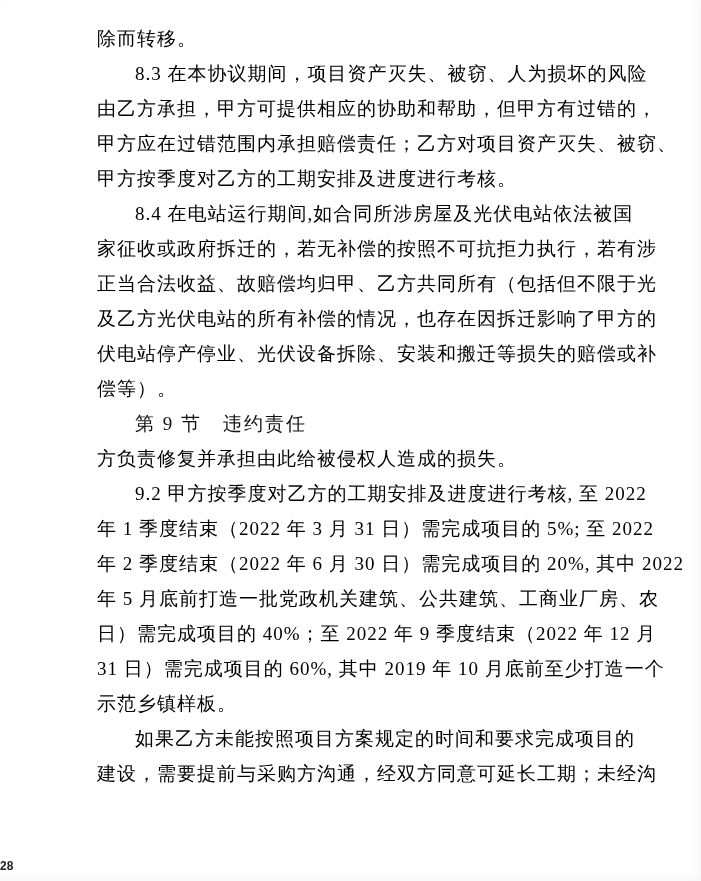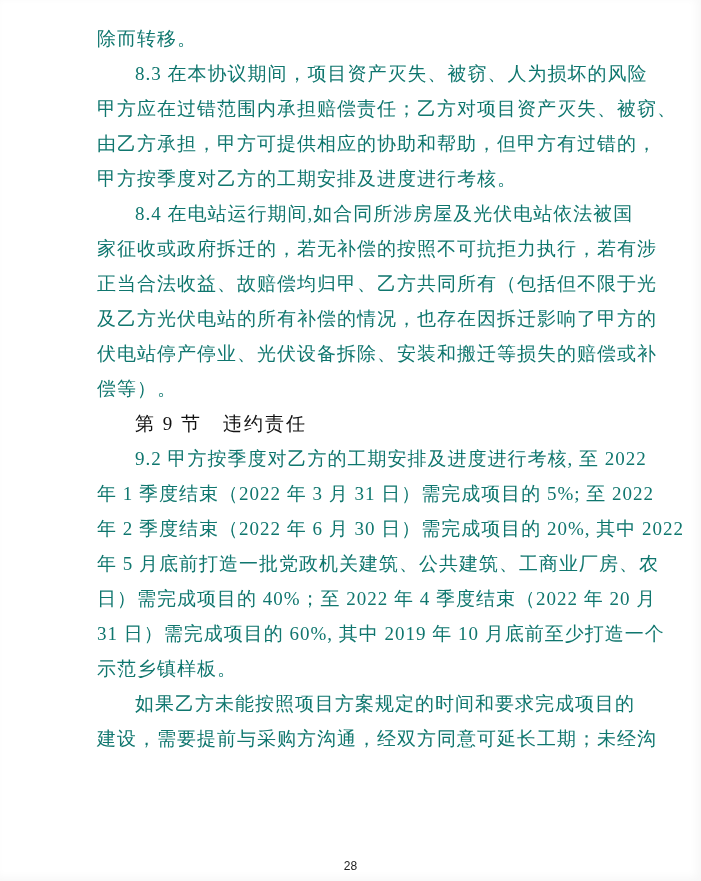--- a/index.html
+++ b/index.html
@@ -20,21 +20,21 @@
     position: absolute;
     top: 21px;
     left: 97px;
     width: 509px;
   }
   .line {
     height: 35px;
     line-height: 35px;
     font-size: 19px;
     letter-spacing: 1px;
-    color: #0f766e;
+    color: #000000;
     text-align: justify;
     text-align-last: justify;
     white-space: nowrap;
     overflow: visible;
   }
   .line.end {
     text-align: left;
     text-align-last: left;
   }
   .line.indent {
@@ -45,48 +45,48 @@
     color: #111111;
     text-align: left;
     text-align-last: left;
     letter-spacing: 2px;
   }
   .pagenum {
     position: absolute;
     left: 0;
     right: 0;
     bottom: 8px;
-    text-align: center;
     font-family: "Liberation Sans", "DejaVu Sans", sans-serif;
-    font-weight: 400;
+    font-weight: 700;
     font-size: 12px;
     color: #222222;
   }
 </style>
 </head>
 <body>
 
 <div class="page">
   <div class="content">
     <div class="line end">除而转移。</div>
     <div class="line indent">8.3 在本协议期间，项目资产灭失、被窃、人为损坏的风险</div>
+    <div class="line">由乙方承担，甲方可提供相应的协助和帮助，但甲方有过错的，</div>
     <div class="line">甲方应在过错范围内承担赔偿责任；乙方对项目资产灭失、被窃、</div>
-    <div class="line">由乙方承担，甲方可提供相应的协助和帮助，但甲方有过错的，</div>
     <div class="line end">甲方按季度对乙方的工期安排及进度进行考核。</div>
     <div class="line indent">8.4 在电站运行期间,如合同所涉房屋及光伏电站依法被国</div>
     <div class="line">家征收或政府拆迁的，若无补偿的按照不可抗拒力执行，若有涉</div>
     <div class="line">正当合法收益、故赔偿均归甲、乙方共同所有（包括但不限于光</div>
     <div class="line">及乙方光伏电站的所有补偿的情况，也存在因拆迁影响了甲方的</div>
     <div class="line">伏电站停产停业、光伏设备拆除、安装和搬迁等损失的赔偿或补</div>
     <div class="line end">偿等）。</div>
     <div class="line heading indent">第 9 节　违约责任</div>
+    <div class="line end">方负责修复并承担由此给被侵权人造成的损失。</div>
     <div class="line indent">9.2 甲方按季度对乙方的工期安排及进度进行考核, 至 2022</div>
     <div class="line">年 1 季度结束（2022 年 3 月 31 日）需完成项目的 5%; 至 2022</div>
     <div class="line">年 2 季度结束（2022 年 6 月 30 日）需完成项目的 20%, 其中 2022</div>
     <div class="line">年 5 月底前打造一批党政机关建筑、公共建筑、工商业厂房、农</div>
-    <div class="line">日）需完成项目的 40%；至 2022 年 4 季度结束（2022 年 20 月</div>
+    <div class="line">日）需完成项目的 40%；至 2022 年 9 季度结束（2022 年 12 月</div>
     <div class="line">31 日）需完成项目的 60%, 其中 2019 年 10 月底前至少打造一个</div>
     <div class="line end">示范乡镇样板。</div>
     <div class="line indent">如果乙方未能按照项目方案规定的时间和要求完成项目的</div>
     <div class="line">建设，需要提前与采购方沟通，经双方同意可延长工期；未经沟</div>
   </div>
   <div class="pagenum">28</div>
 </div>
 
 </body></html>

